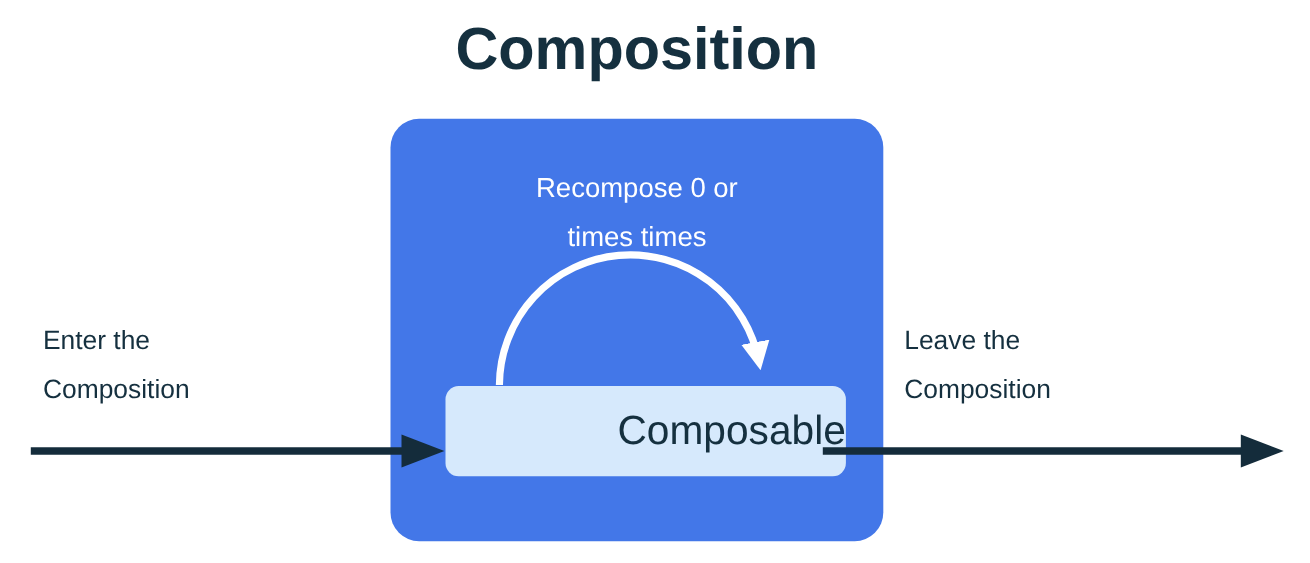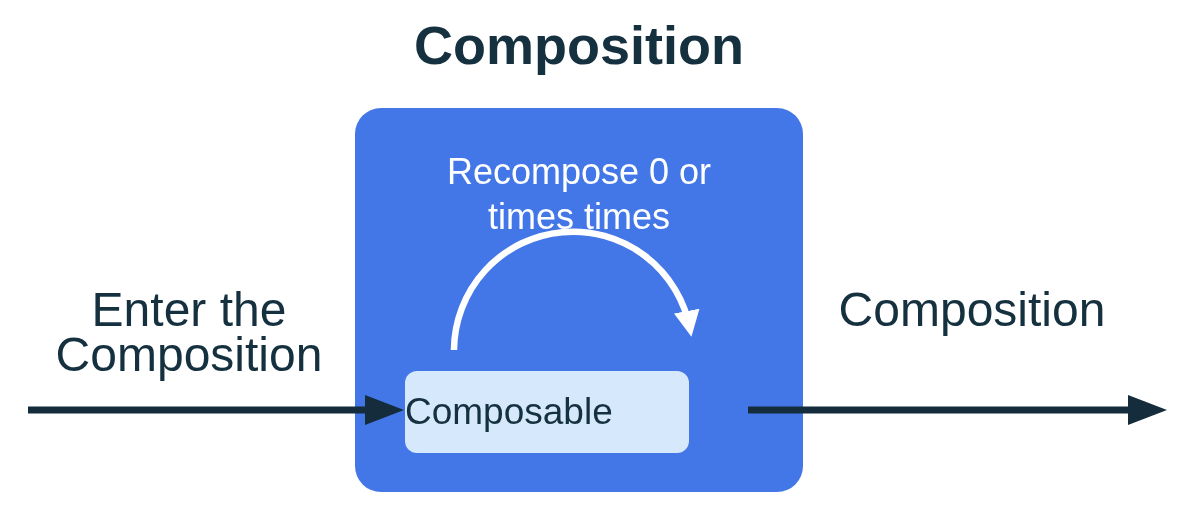--- a/index.html
+++ b/index.html
@@ -42,46 +42,46 @@
     height: 384px;
     background: var(--composition-box);
     border-radius: 26px;
   }
   .recompose-label {
     position: absolute;
     left: 355px;
     top: 149px;
     width: 448px;
     text-align: center;
-    font-size: 36px;
+    font-size: 25px;
     line-height: 45px;
     color: var(--light-text);
   }
   .composable-box {
     position: absolute;
     left: 405px;
-    top: 371px;
-    width: 284px;
+    top: 351px;
+    width: 364px;
     height: 82px;
     background: var(--composable-box);
     border-radius: 12px;
     display: flex;
     align-items: center;
-    justify-content: flex-start;
+    justify-content: flex-end;
   }
   .composable-label {
     font-size: 37px;
     color: var(--dark-text);
   }
   .side-label {
     position: absolute;
     top: 287px;
     width: 300px;
-    text-align: center;
-    font-size: 48px;
+    text-align: left;
+    font-size: 24px;
     line-height: 45px;
     color: var(--dark-text);
   }
   .side-label.enter { left: 39px; }
   .side-label.leave { left: 822px; }
   .overlay {
     position: absolute;
     left: 0;
     top: 0;
     width: 1191px;
@@ -110,20 +110,21 @@
   <div class="composable-box">
     <span class="composable-label">Composable</span>
   </div>
 
   <div class="side-label enter">
     <div>Enter the</div>
     <div>Composition</div>
   </div>
 
   <div class="side-label leave">
+    <div>Leave the</div>
     <div>Composition</div>
   </div>
 
   <svg class="overlay" viewBox="0 0 1191 512" xmlns="http://www.w3.org/2000/svg">
     <defs>
       <marker id="arcHead" viewBox="0 0 10 10" refX="7" refY="5" markerWidth="4" markerHeight="4" orient="auto-start-reverse">
         <path class="arc-head" d="M 0 0 L 10 5 L 0 10 z"></path>
       </marker>
     </defs>
 

